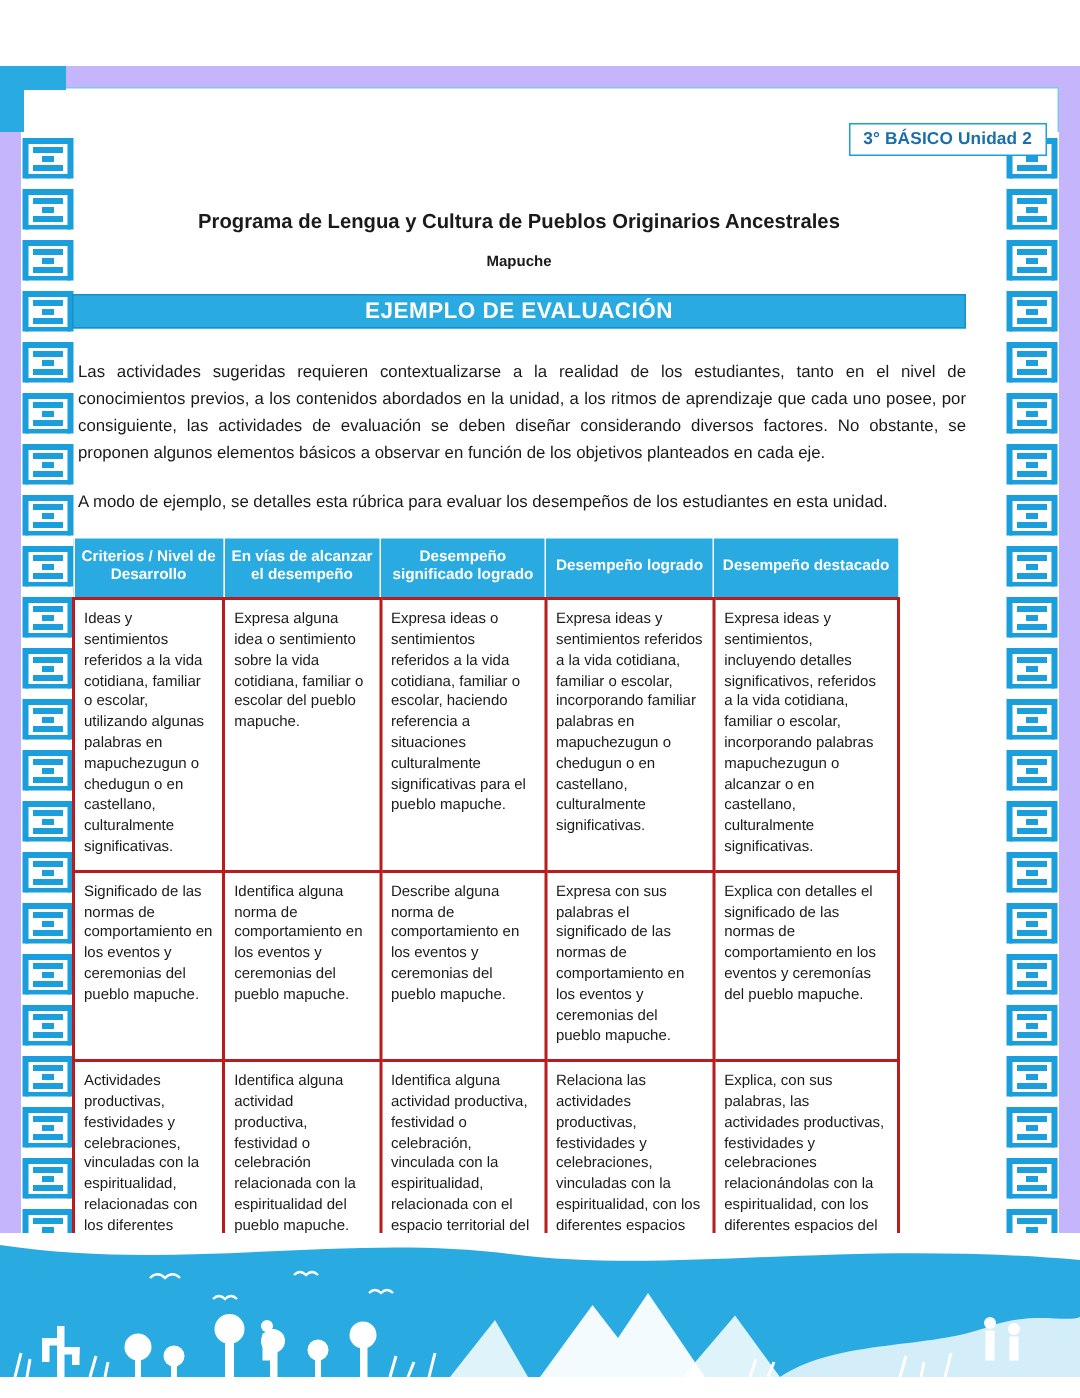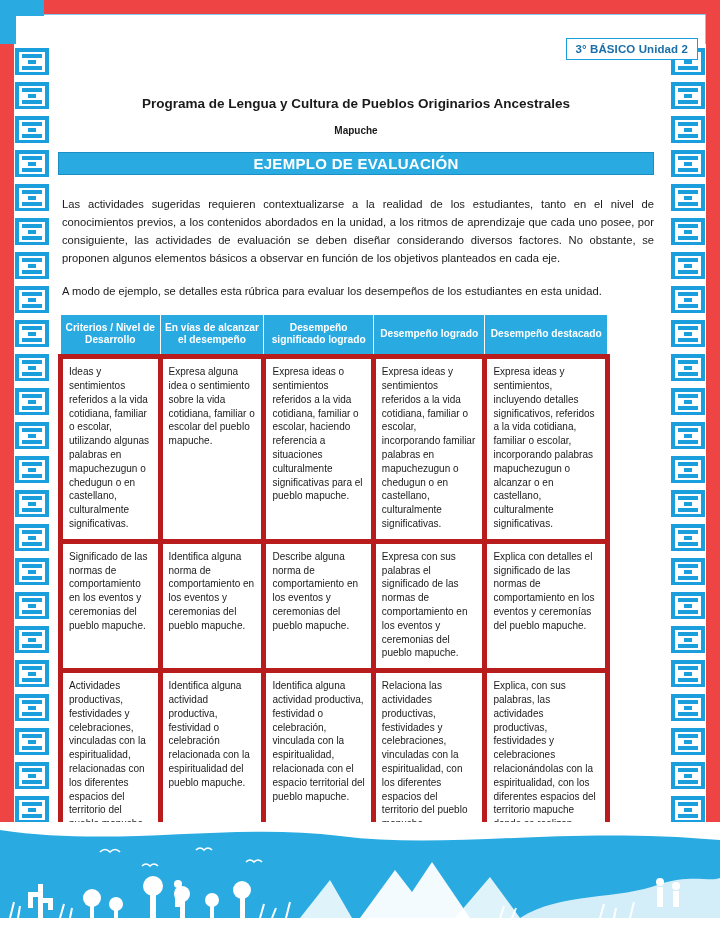--- a/index.html
+++ b/index.html
@@ -8,21 +8,22 @@
     width: 720px; height: 932px;
     font-family: "Liberation Sans", sans-serif;
     background: #ffffff;
     position: relative;
     overflow: hidden;
   }
 
   
   .page {
     position: absolute; inset: 0;
-    background: #ef4444;
+    background: #c4b5fd;
+    margin-top: 44px;
   }
   
   .corner-tl {
     position:absolute; left:0; top:0; width:44px; height:44px;
     background:#29abe2;
   }
   .corner-tl:after{
     content:""; position:absolute; left:16px; top:16px; right:0; bottom:0;
     background:#ffffff;
   }
@@ -63,21 +64,21 @@
     border:1px solid #1b9fdc;
     color:#1b6fa8;
     font-size:11.5px; font-weight:bold;
     padding:4px 9px 4px 9px;
     background:#ffffff;
     letter-spacing:.1px;
   }
 
   
   .content {
-    position:absolute; left:58px; top:96px; width:596px;
+    position:absolute; left:48px; top:96px; width:596px;
   }
   .prog-title {
     text-align:center;
     font-size:13.5px; font-weight:bold; color:#1a1a1a;
     margin:0 0 14px 0;
   }
   .prog-sub {
     text-align:center;
     font-size:10px; font-weight:bold; color:#1a1a1a;
     margin:0 0 16px 0;
@@ -113,21 +114,21 @@
     color:#ffffff;
     font-size:10.2px;
     font-weight:bold;
     text-align:center;
     padding:7px 4px;
     border:1px solid #ffffff;
     vertical-align:middle;
     line-height:1.25;
   }
   table.rubric td {
-    border:5px solid #b91c1c;
+    border:2px solid #b91c1c;
     font-size:10px;
     line-height:1.38;
     padding:6px 6px 8px 6px;
     vertical-align:top;
     color:#1a1a1a;
     background:#ffffff;
   }
   table.rubric col.c1 { width:18.2%; }
   table.rubric col.c2 { width:19.0%; }
   table.rubric col.c3 { width:20.0%; }

